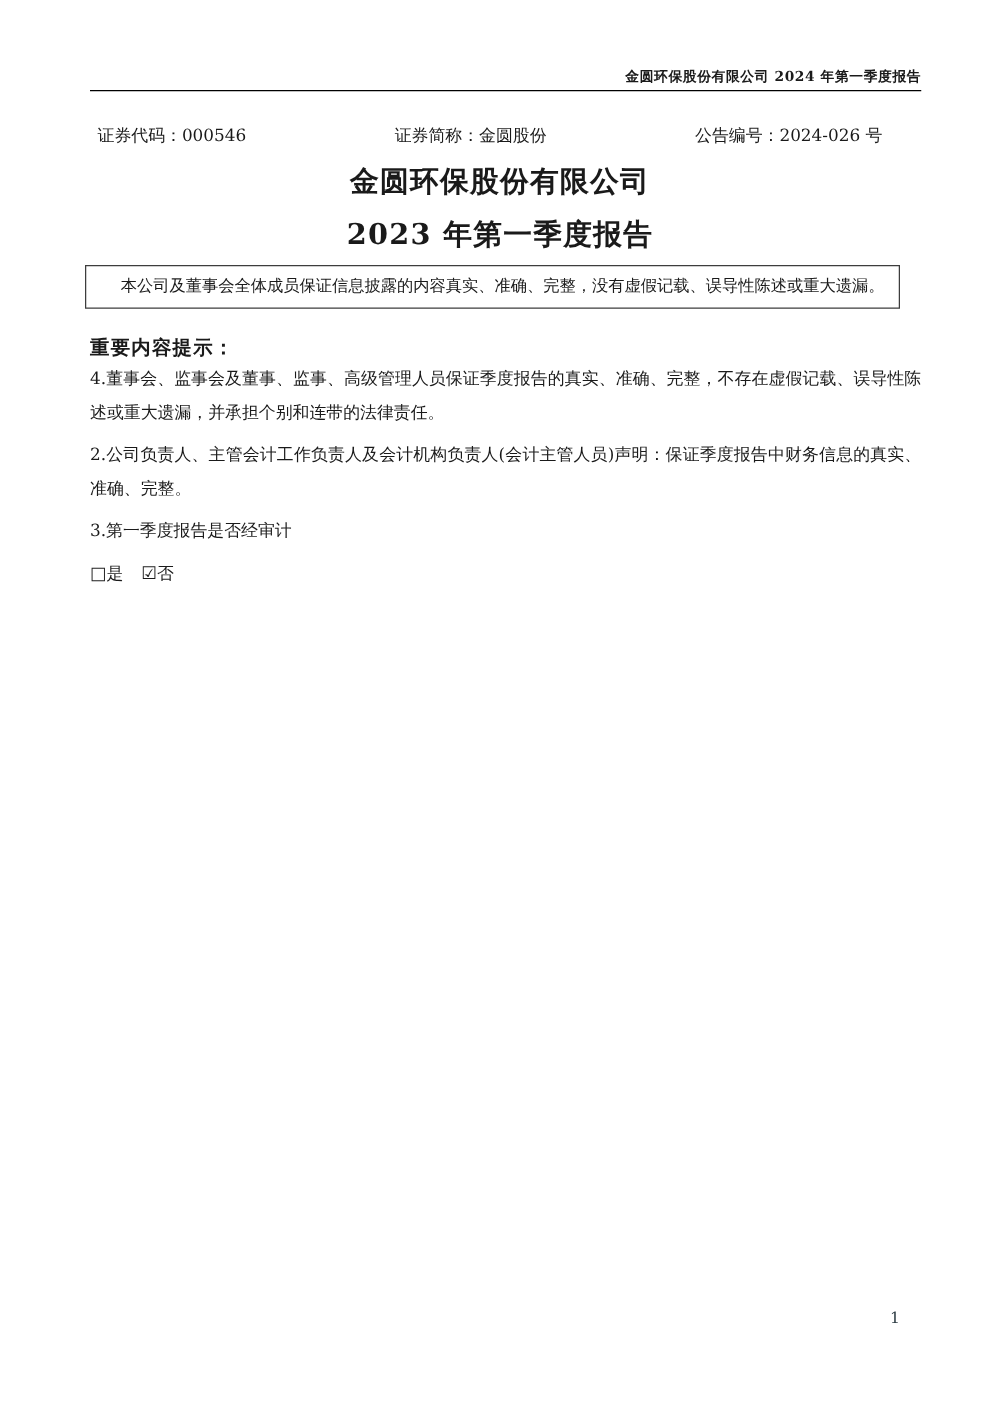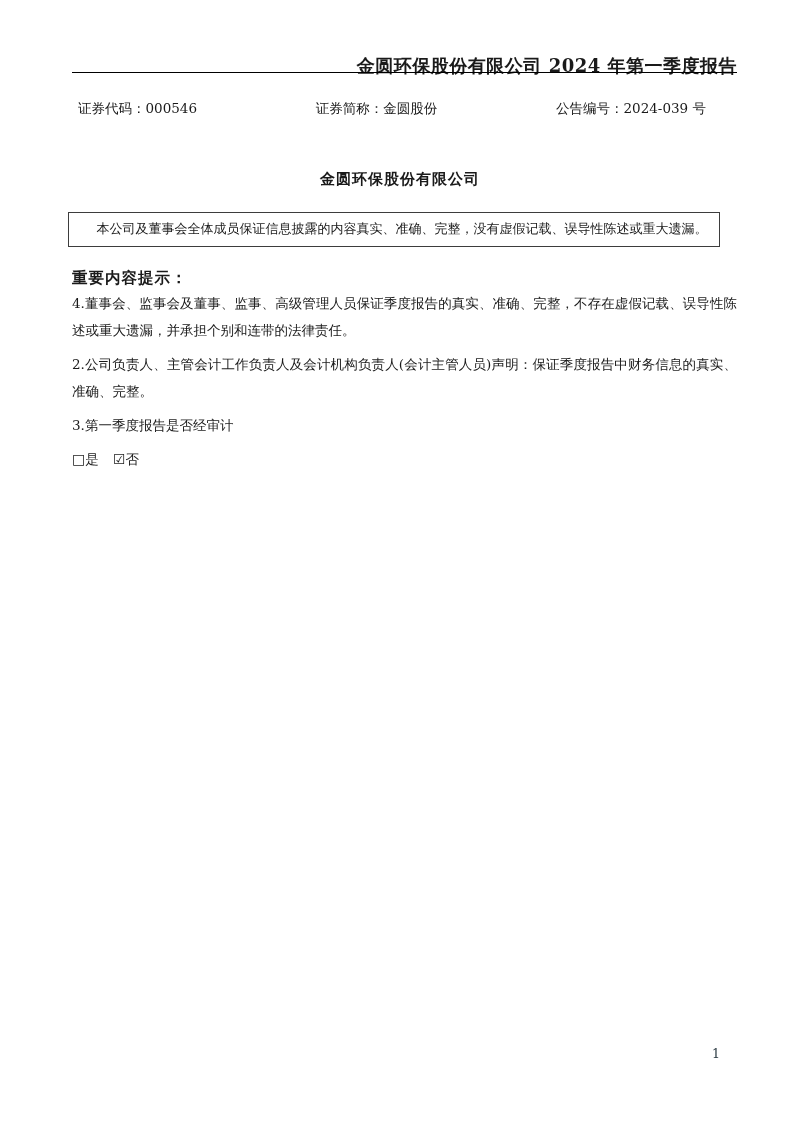--- a/index.html
+++ b/index.html
@@ -11,21 +11,21 @@
     margin: 0 auto;
     background: #ffffff;
     font-family: "DejaVu Serif", "Liberation Serif", serif;
     color: #1a1a1a;
     overflow: hidden;
   }
   .running-header {
     position: absolute;
     top: 54px;
     right: 63px;
-    font-size: 18px;
+    font-size: 11px;
     font-weight: bold;
     letter-spacing: 0.5px;
     white-space: nowrap;
   }
   .header-rule {
     position: absolute;
     top: 72px;
     left: 72px;
     width: 665px;
     height: 1.4px;
@@ -39,24 +39,23 @@
     display: flex;
     justify-content: space-between;
     font-size: 13.5px;
     white-space: nowrap;
   }
   .doc-title {
     position: absolute;
     left: 0;
     width: 100%;
     text-align: center;
-    font-size: 15px;
+    font-size: 23px;
     font-weight: bold;
     letter-spacing: 1px;
-    margin-top: 40px;
   }
   .doc-title.line1 { top: 130px; }
   .doc-title.line2 { top: 172px; }
   .notice-box {
     position: absolute;
     top: 212px;
     left: 68px;
     width: 652px;
     border: 1.6px solid #3d3d3d;
     padding: 7px 10px 8px 26px;
@@ -103,21 +102,21 @@
 
 <div class="page">
 
   <div class="running-header">金圆环保股份有限公司 2024 年第一季度报告</div>
 
   <div class="header-rule"></div>
 
   <div class="info-row">
     <span>证券代码：000546</span>
     <span>证券简称：金圆股份</span>
-    <span>公告编号：2024-039 号</span>
+    <span>公告编号：2024-026 号</span>
   </div>
 
   <div class="doc-title line1">金圆环保股份有限公司</div>
 
   <div class="doc-title line2">2023 年第一季度报告</div>
 
   <div class="notice-box">本公司及董事会全体成员保证信息披露的内容真实、准确、完整，没有虚假记载、误导性陈述或重大遗漏。</div>
 
   <div class="section-heading">重要内容提示：</div>
 

